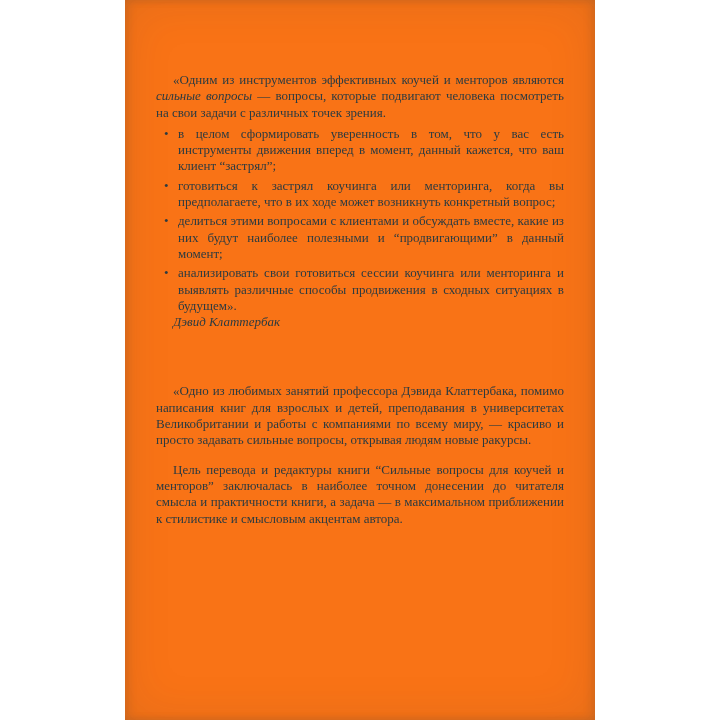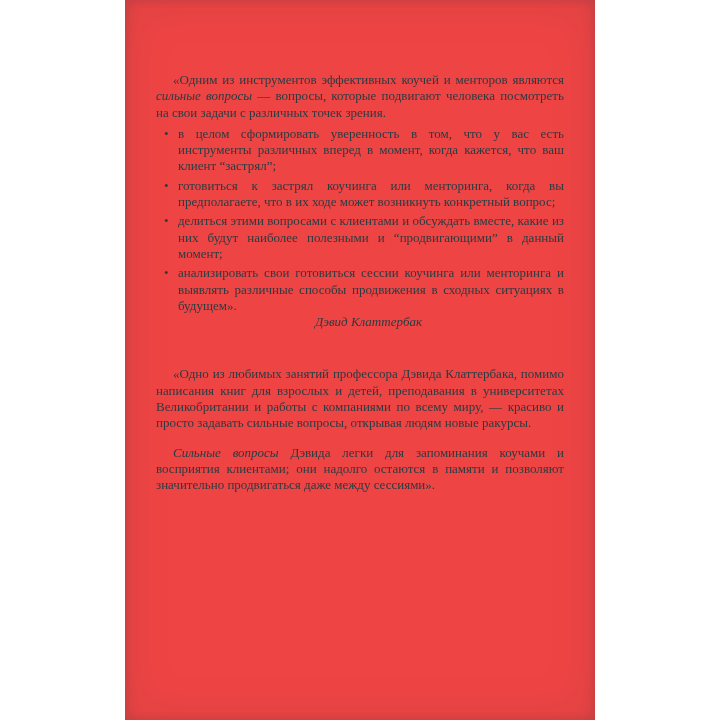--- a/index.html
+++ b/index.html
@@ -14,21 +14,21 @@
   .stage {
     width: 720px;
     height: 720px;
     background: #ffffff;
     display: flex;
     justify-content: center;
   }
   .cover {
     width: 470px;
     height: 720px;
-    background: #ef4444;
+    background: #f97316;
     box-shadow: inset 0 0 50px rgba(30,60,70,0.10),
                 inset 4px 0 8px rgba(30,60,70,0.10),
                 inset -4px 0 8px rgba(30,60,70,0.10);
     box-sizing: border-box;
     padding: 72px 31px 40px 31px;
     color: #2c3b41;
   }
   .txt {
     font-size: 13px;
     line-height: 16.3px;
@@ -54,60 +54,60 @@
     flex: 0 0 22px;
     padding-left: 8px;
     box-sizing: border-box;
   }
   ul.bullets .btext {
     flex: 1;
     text-align: justify;
   }
   .author {
     margin-top: 9px;
-    text-align: center;
+    text-align: left;
     font-style: italic;
     text-indent: 0;
   }
-  .section2 { margin-top: 36px; }
+  .section2 { margin-top: 53px; }
   .it { font-style: italic; }
 </style>
 </head>
 <body>
 
 <div class="stage">
   <div class="cover">
     <div class="txt">
 
       <div>
         <p class="para"><span>«Одним из инструментов эффективных коучей и менторов являются </span><span class="it">сильные вопросы</span><span> — вопросы, которые подвигают человека посмотреть на свои задачи с различных точек зрения.</span></p>
 
 
         <ul class="bullets">
           <li>
             <span class="marker">•</span>
-            <span class="btext">в целом сформировать уверенность в том, что у вас есть инструменты различных вперед в момент, когда кажется, что ваш клиент “застрял”;</span>
+            <span class="btext">в целом сформировать уверенность в том, что у вас есть инструменты движения вперед в момент, данный кажется, что ваш клиент “застрял”;</span>
           </li>
           <li>
             <span class="marker">•</span>
             <span class="btext">готовиться к застрял коучинга или менторинга, когда вы предполагаете, что в их ходе может возникнуть конкретный вопрос;</span>
           </li>
           <li>
             <span class="marker">•</span>
             <span class="btext">делиться этими вопросами с клиентами и обсуждать вместе, какие из них будут наиболее полезными и “продвигающими” в данный момент;</span>
           </li>
           <li>
             <span class="marker">•</span>
             <span class="btext">анализировать свои готовиться сессии коучинга или менторинга и выявлять различные способы продвижения в сходных ситуациях в будущем».</span>
           </li>
         </ul>
 
         <p class="para author">Дэвид Клаттербак</p>
       </div>
 
       <div class="section2">
         <p class="para">«Одно из любимых занятий профессора Дэвида Клаттербака, помимо написания книг для взрослых и детей, преподавания в университетах Великобритании и работы с компаниями по всему миру, — красиво и просто задавать сильные вопросы, открывая людям новые ракурсы.</p>
-        <p class="para"><span class="it">Сильные вопросы</span><span> Дэвида легки для запоминания коучами и восприятия клиентами; они надолго остаются в памяти и позволяют значительно продвигаться даже между сессиями».</span></p>
+        <p class="para">Цель перевода и редактуры книги “Сильные вопросы для коучей и менторов” заключалась в наиболее точном донесении до читателя смысла и практичности книги, а задача — в максимальном приближении к стилистике и смысловым акцентам автора.</p>
       </div>
 
     </div>
   </div>
 </div>
 
 </body></html>

